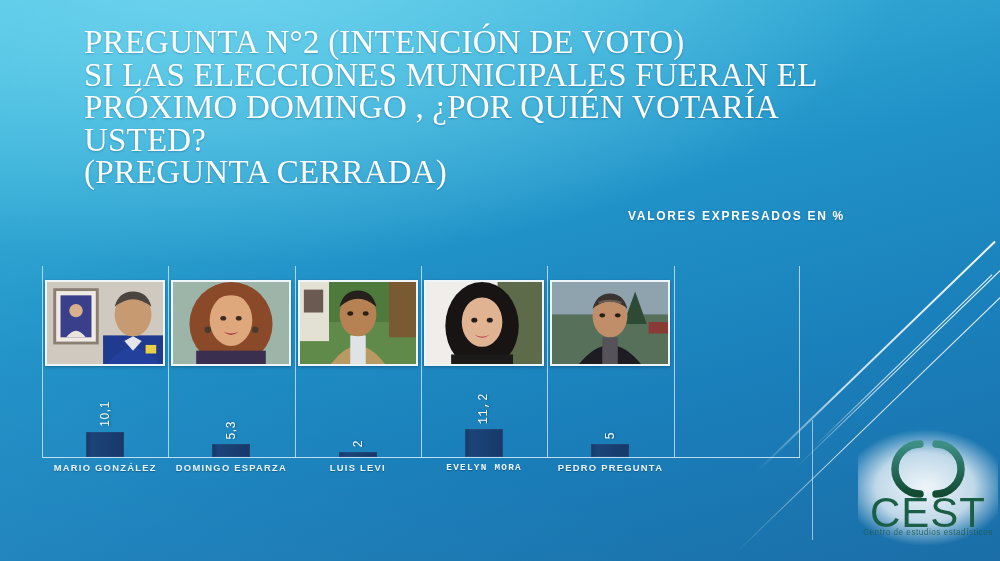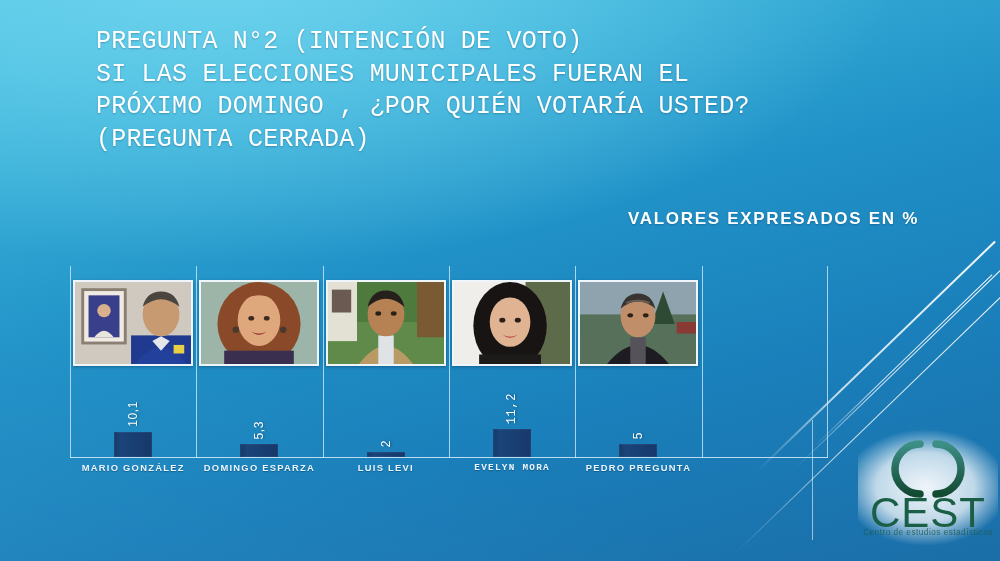--- a/index.html
+++ b/index.html
@@ -41,38 +41,38 @@
 
   
   #frame-line {
     position:absolute; left:812px; top:420px;
     width:1.2px; height:120px;
     background:rgba(255,255,255,.55);
   }
 
   
   #title {
-    position:absolute; left:96px; top:26px; width:790px;
-    font-family:Liberation Mono, monospace;
-    font-size:25px; line-height:32.5px;
+    position:absolute; left:84px; top:26px; width:790px;
+    font-family:Liberation Serif, serif;
+    font-size:33px; line-height:32.5px;
     color:#ffffff; letter-spacing:.2px;
     text-shadow:0 1px 2px rgba(0,40,70,.28);
     white-space:pre-line;
   }
 
   
   #subtitle {
     position:absolute; left:628px; top:209px;
-    font-size:17px; font-weight:bold;
+    font-size:12px; font-weight:bold;
     letter-spacing:1.7px; color:#ffffff;
     text-shadow:0 1px 2px rgba(0,40,70,.3);
   }
 
   
-  #chart { position:absolute; left:42px; top:266px; width:758px; height:192px;margin-left:28px; }
+  #chart { position:absolute; left:42px; top:266px; width:758px; height:192px; }
 
   #plot { position:absolute; inset:0; }
 
   .divider {
     position:absolute; top:0; bottom:0; width:1px;
     background:rgba(210,235,250,.78);
   }
   #baseline {
     position:absolute; left:0; right:0; bottom:0; height:1.4px;
     background:rgba(215,238,252,.85);

